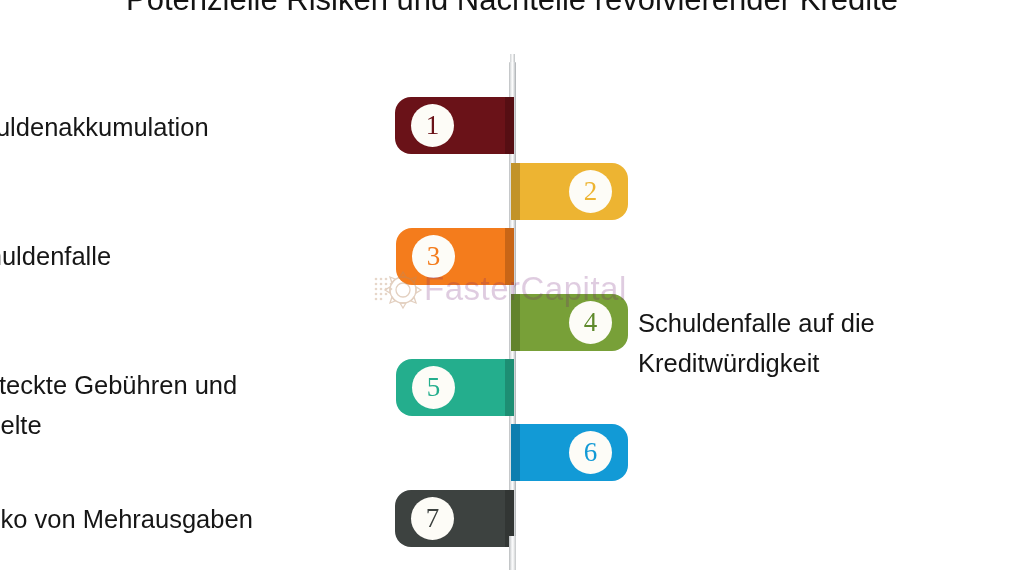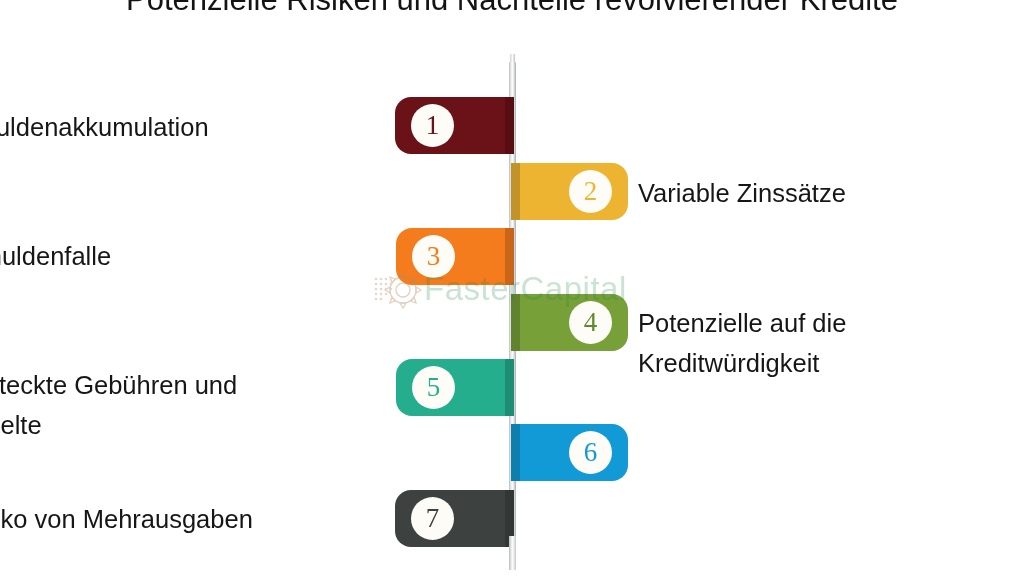--- a/index.html
+++ b/index.html
@@ -188,39 +188,38 @@
   </div>
   <div class="label left-label" style="left:-48px; top:107px; width:420px;">Schuldenakkumulation</div>
 
   <div class="flag right" style="left:511px; top:163px; width:117px;">
     <div class="banner" style="background: rgb(237, 180, 50);"></div>
     <div class="fold"></div>
     <div class="num-circle">
       <span style="color: rgb(237, 180, 50);">2</span>
     </div>
   </div>
-  <div class="label right-label" style="left:638px; top:173px; width:380px;">Variable Zinssätze</div>
 
   <div class="flag left" style="left:396px; top:228px; width:118px;">
     <div class="banner" style="background: rgb(244, 124, 28);"></div>
     <div class="fold"></div>
     <div class="num-circle">
       <span style="color: rgb(244, 124, 28);">3</span>
     </div>
   </div>
   <div class="label left-label" style="left:-42px; top:236px; width:420px;">Schuldenfalle</div>
 
   <div class="flag right" style="left:511px; top:294px; width:117px;">
     <div class="banner" style="background: rgb(120, 160, 56);"></div>
     <div class="fold"></div>
     <div class="num-circle">
       <span style="color: rgb(95, 138, 44);">4</span>
     </div>
   </div>
-  <div class="label right-label" style="left:638px; top:303px; width:380px;">Potenzielle auf die
+  <div class="label right-label" style="left:638px; top:303px; width:380px;">Schuldenfalle auf die
 Kreditwürdigkeit</div>
 
   <div class="flag left" style="left:396px; top:359px; width:118px;">
     <div class="banner" style="background: rgb(36, 174, 141);"></div>
     <div class="fold"></div>
     <div class="num-circle">
       <span style="color: rgb(36, 174, 141);">5</span>
     </div>
   </div>
   <div class="label left-label" style="left:-52px; top:365px; width:420px;">Versteckte Gebühren und
@@ -269,16 +268,16 @@
           <circle cx="9" cy="23" r="1.3"></circle>
         <circle cx="14" cy="23" r="1.3"></circle>
           <circle cx="19" cy="23" r="1.3"></circle>
         <circle cx="4" cy="28" r="1.3"></circle>
           <circle cx="9" cy="28" r="1.3"></circle>
         <circle cx="14" cy="28" r="1.3"></circle>
         <circle cx="4" cy="33" r="1.3"></circle>
           <circle cx="9" cy="33" r="1.3"></circle>
       </g>
     </svg>
-    <div class="wm-text" style="color: #15803d;">FasterCapital</div>
+    <div class="wm-text" style="color: #701a75;">FasterCapital</div>
   </div>
 
 </div>
 
 </body></html>

